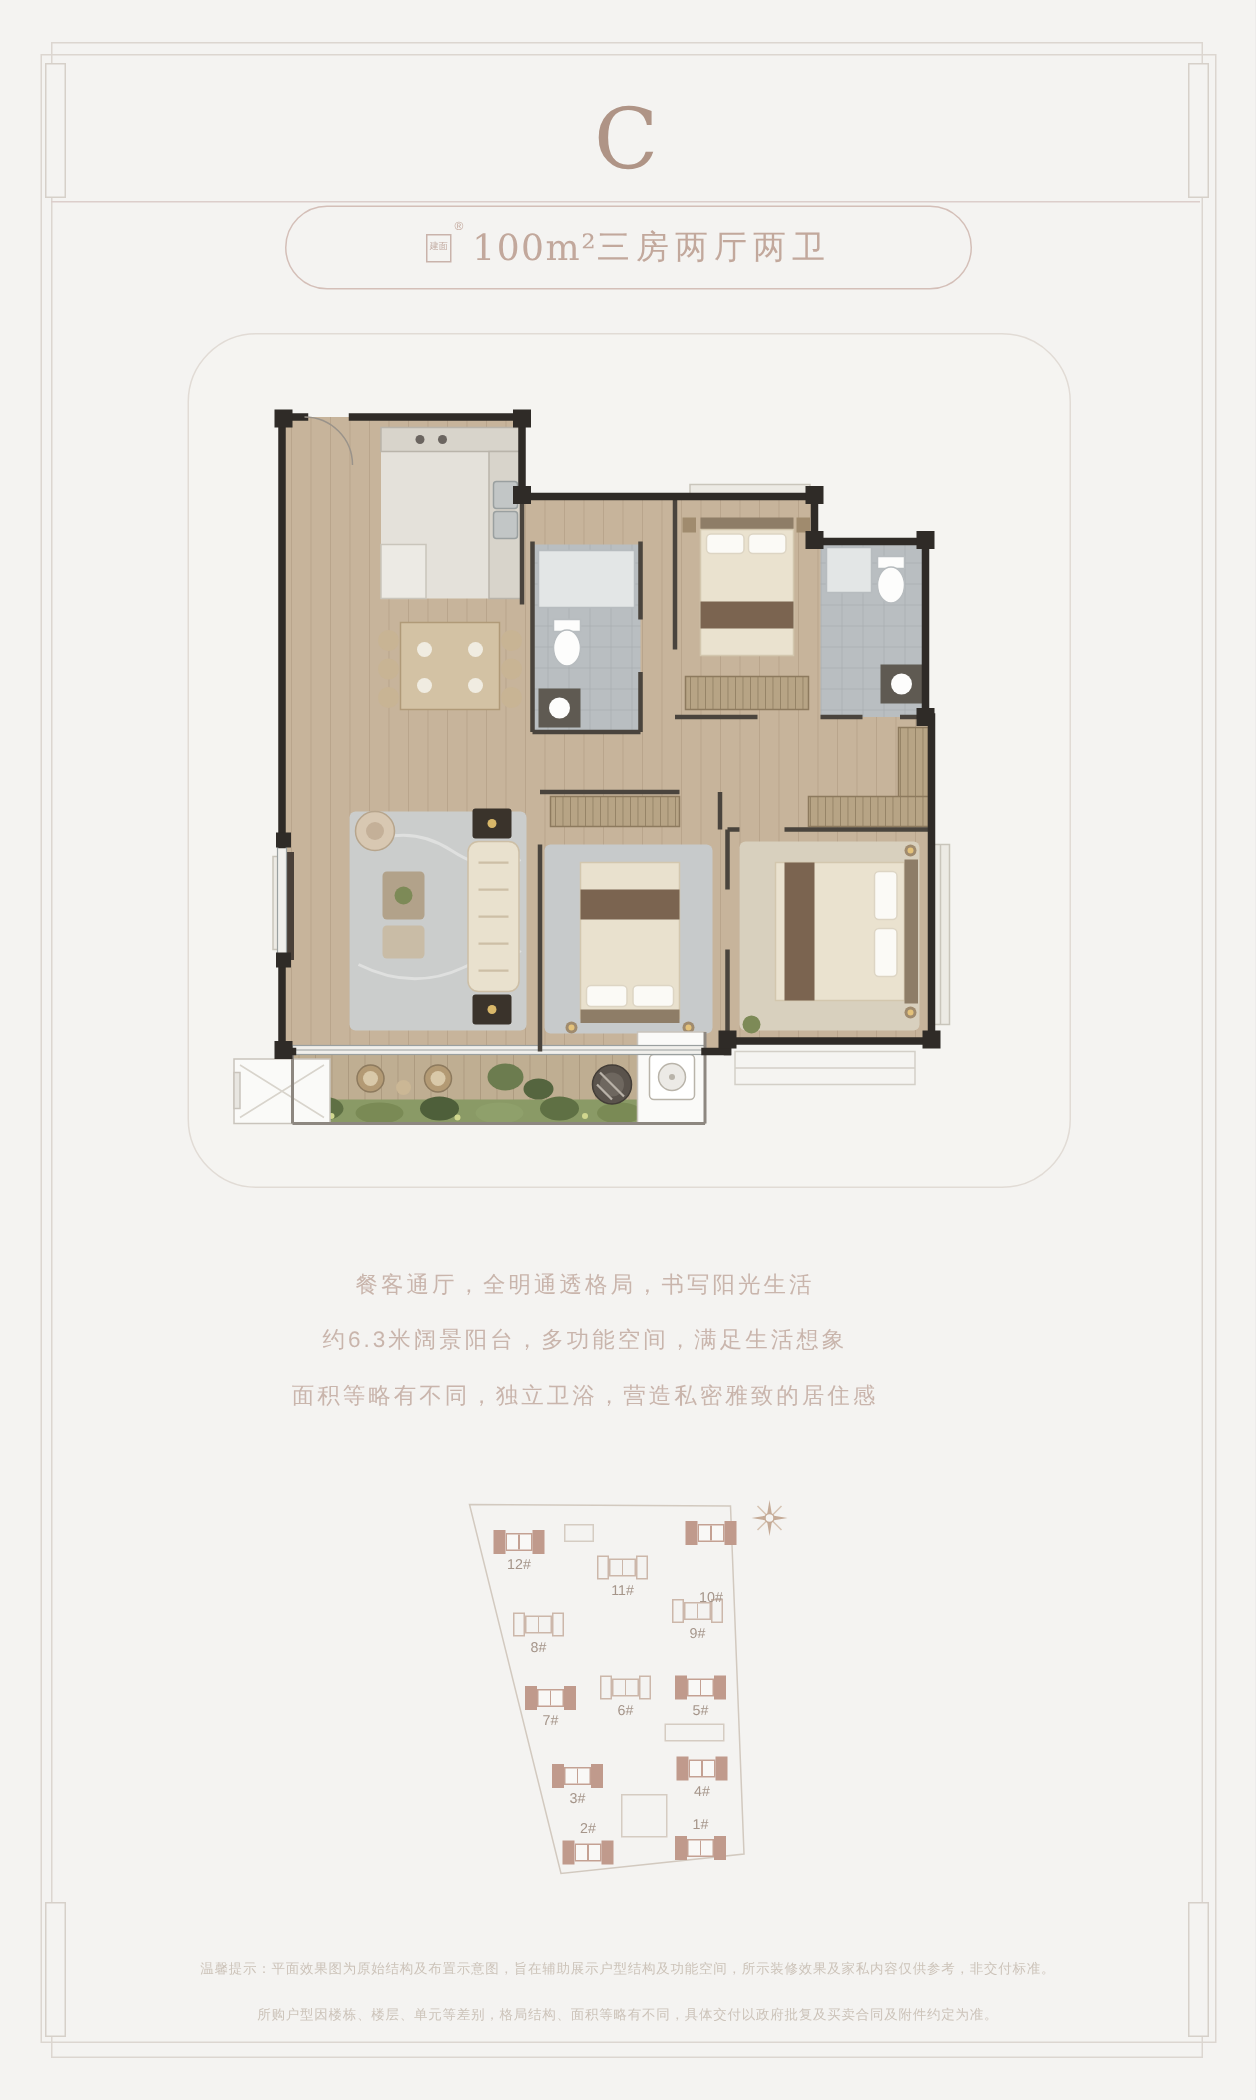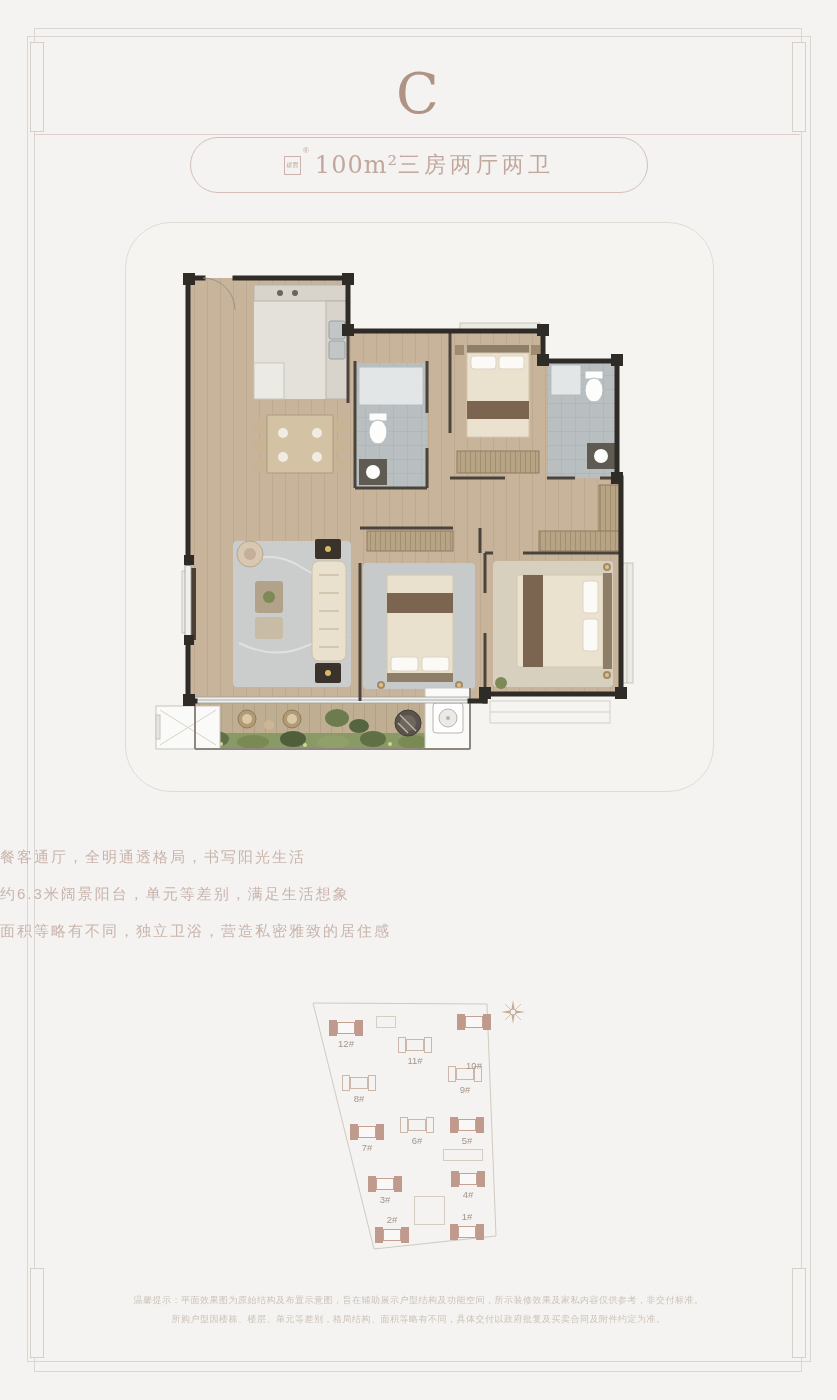--- a/index.html
+++ b/index.html
@@ -26,21 +26,21 @@
   .reg-mark{font-size:8px;color:#c3a99e;align-self:flex-start;margin:8px 6px 0 2px;}
   .area-value{font-family:"DejaVu Serif",serif;font-size:24px;color:#c2a89c;letter-spacing:1px;}
   .layout-text{font-size:22px;color:#c2a89c;letter-spacing:4px;}
 
   
   .fp-card{position:absolute;left:125px;top:222px;width:587px;height:568px;background:#f5f4f1;
       border:1px solid #e1dbd5;border-radius:46px;}
   .fp-svg{position:absolute;left:29px;top:40px;}
 
   
-  .features{position:absolute;left:0;top:838px;width:780px;text-align:left;}
+  .features{position:absolute;left:0;top:838px;width:780px;text-align:center;}
   .features p{margin:0;font-size:15px;line-height:37px;color:#c9b5ac;letter-spacing:2px;}
 
   
   .siteplan{position:absolute;left:300px;top:995px;width:240px;height:265px;}
   .site-svg{position:absolute;left:0;top:0;}
   .amenity{position:absolute;border:1px solid #d5ccc2;background:transparent;}
   .bldg{position:absolute;width:34px;display:flex;flex-direction:column;align-items:center;}
   .bldg.above{flex-direction:column-reverse;}
   .b-shape{position:relative;display:block;width:34px;height:16px;}
   .b-shape i{position:absolute;display:block;box-sizing:border-box;}
@@ -51,21 +51,21 @@
   .bldg.filled .bm{border:1px solid #c4a193;background:
       linear-gradient(to right,transparent 47%,#c4a193 47%,#c4a193 53%,transparent 53%),#f9f8f6;}
   .bldg.outline .be-l,.bldg.outline .be-r{border:1px solid #ccb7aa;background:transparent;}
   .bldg.outline .bm{border:1px solid #ccb7aa;background:
       linear-gradient(to right,transparent 47%,#ccb7aa 47%,#ccb7aa 53%,transparent 53%);}
   .b-label{display:block;font-size:9.5px;line-height:11px;color:#a5958a;margin-top:2px;text-align:center;}
   .bldg.above .b-label{margin-top:0;margin-bottom:2px;}
 
   
   .disclaimer{position:absolute;left:110px;top:1291px;width:617px;text-align:center;}
-  .disclaimer p{margin:0;font-size:9px;line-height:19px;color:#ccc3b9;letter-spacing:.5px;}
+  .disclaimer p{margin:12px;font-size:9px;line-height:19px;color:#ccc3b9;letter-spacing:.5px;}
 </style>
 </head>
 <body>
 
 <div class="screen">
 
   <div class="frame-a"></div>
   <div class="frame-b"></div>
   <div class="corner-tab tab-tl"></div>
   <div class="corner-tab tab-tr"></div>
@@ -294,21 +294,21 @@
           <rect x="28" y="431" width="12" height="12"></rect>
         <rect x="29" y="292" width="10" height="10"></rect>
           <rect x="29" y="372" width="10" height="10"></rect>
       </g>
       <path d="M48 15 A32 32 0 0 1 80 47" stroke="#9a938a" stroke-width="1" fill="none"></path>
     </svg>
   </div>
 
   <div class="features">
     <p>餐客通厅，全明通透格局，书写阳光生活</p>
-    <p>约6.3米阔景阳台，单元等差别，满足生活想象</p>
+    <p>约6.3米阔景阳台，多功能空间，满足生活想象</p>
     <p>面积等略有不同，独立卫浴，营造私密雅致的居住感</p>
   </div>
 
   <div class="siteplan">
     <svg class="site-svg" width="240" height="265" viewBox="0 0 240 265">
       <polygon points="13,8 187,9 196,241 74,254" fill="none" stroke="#d2c9bf" stroke-width="1"></polygon>
     </svg>
     <svg style="position:absolute;left:200px;top:4px;" width="26" height="26" viewBox="0 0 26 26">
       <path d="M13 1 L15 13 L13 25 L11 13 Z" fill="#c5ab97"></path>
       <path d="M1 13 L13 11 L25 13 L13 15 Z" fill="#c5ab97"></path>

